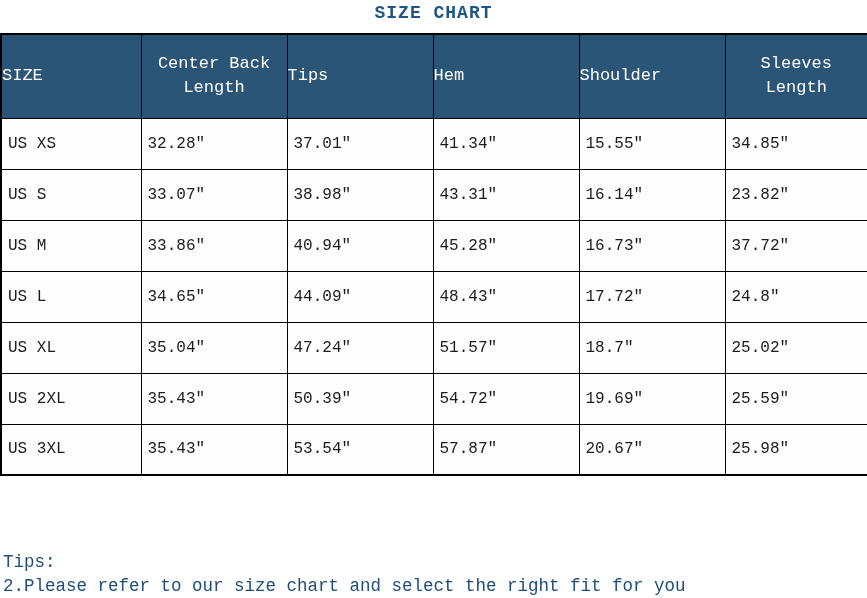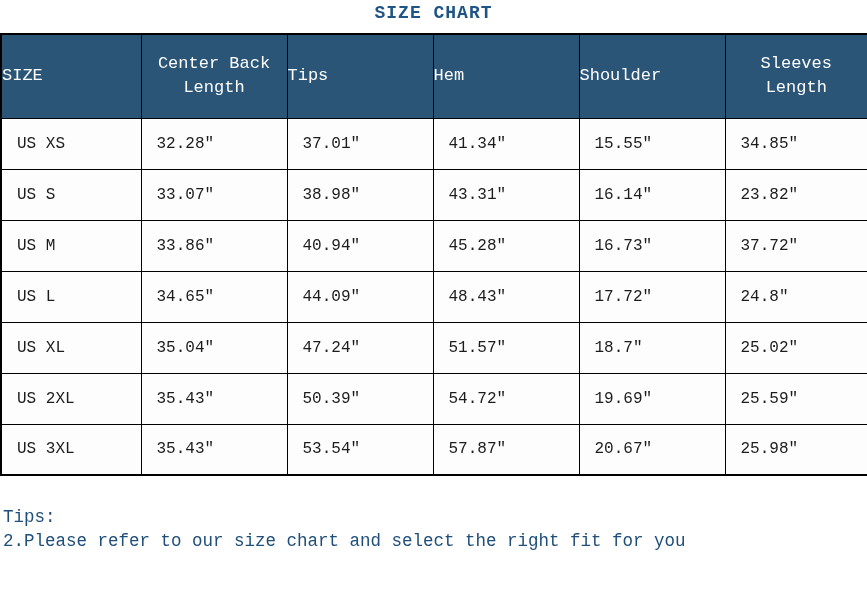--- a/index.html
+++ b/index.html
@@ -41,26 +41,26 @@
     line-height: 1.45;
   }
   table.size-table th.wrap {
     text-align: center;
     padding-left: 0;
   }
   table.size-table td {
     height: 51px;
     font-size: 16px;
     color: #1c1c1c;
-    padding-left: 15px;
+    padding-left: 6px;
     background: #fdfdfd;
   }
 
   .tips {
-    margin-top: 29px;
+    margin-top: 74px;
     padding-left: 3px;
     color: #1f4e79;
     font-size: 17.5px;
     line-height: 24px;
     white-space: nowrap;
   }
 </style>
 </head>
 <body>
 

